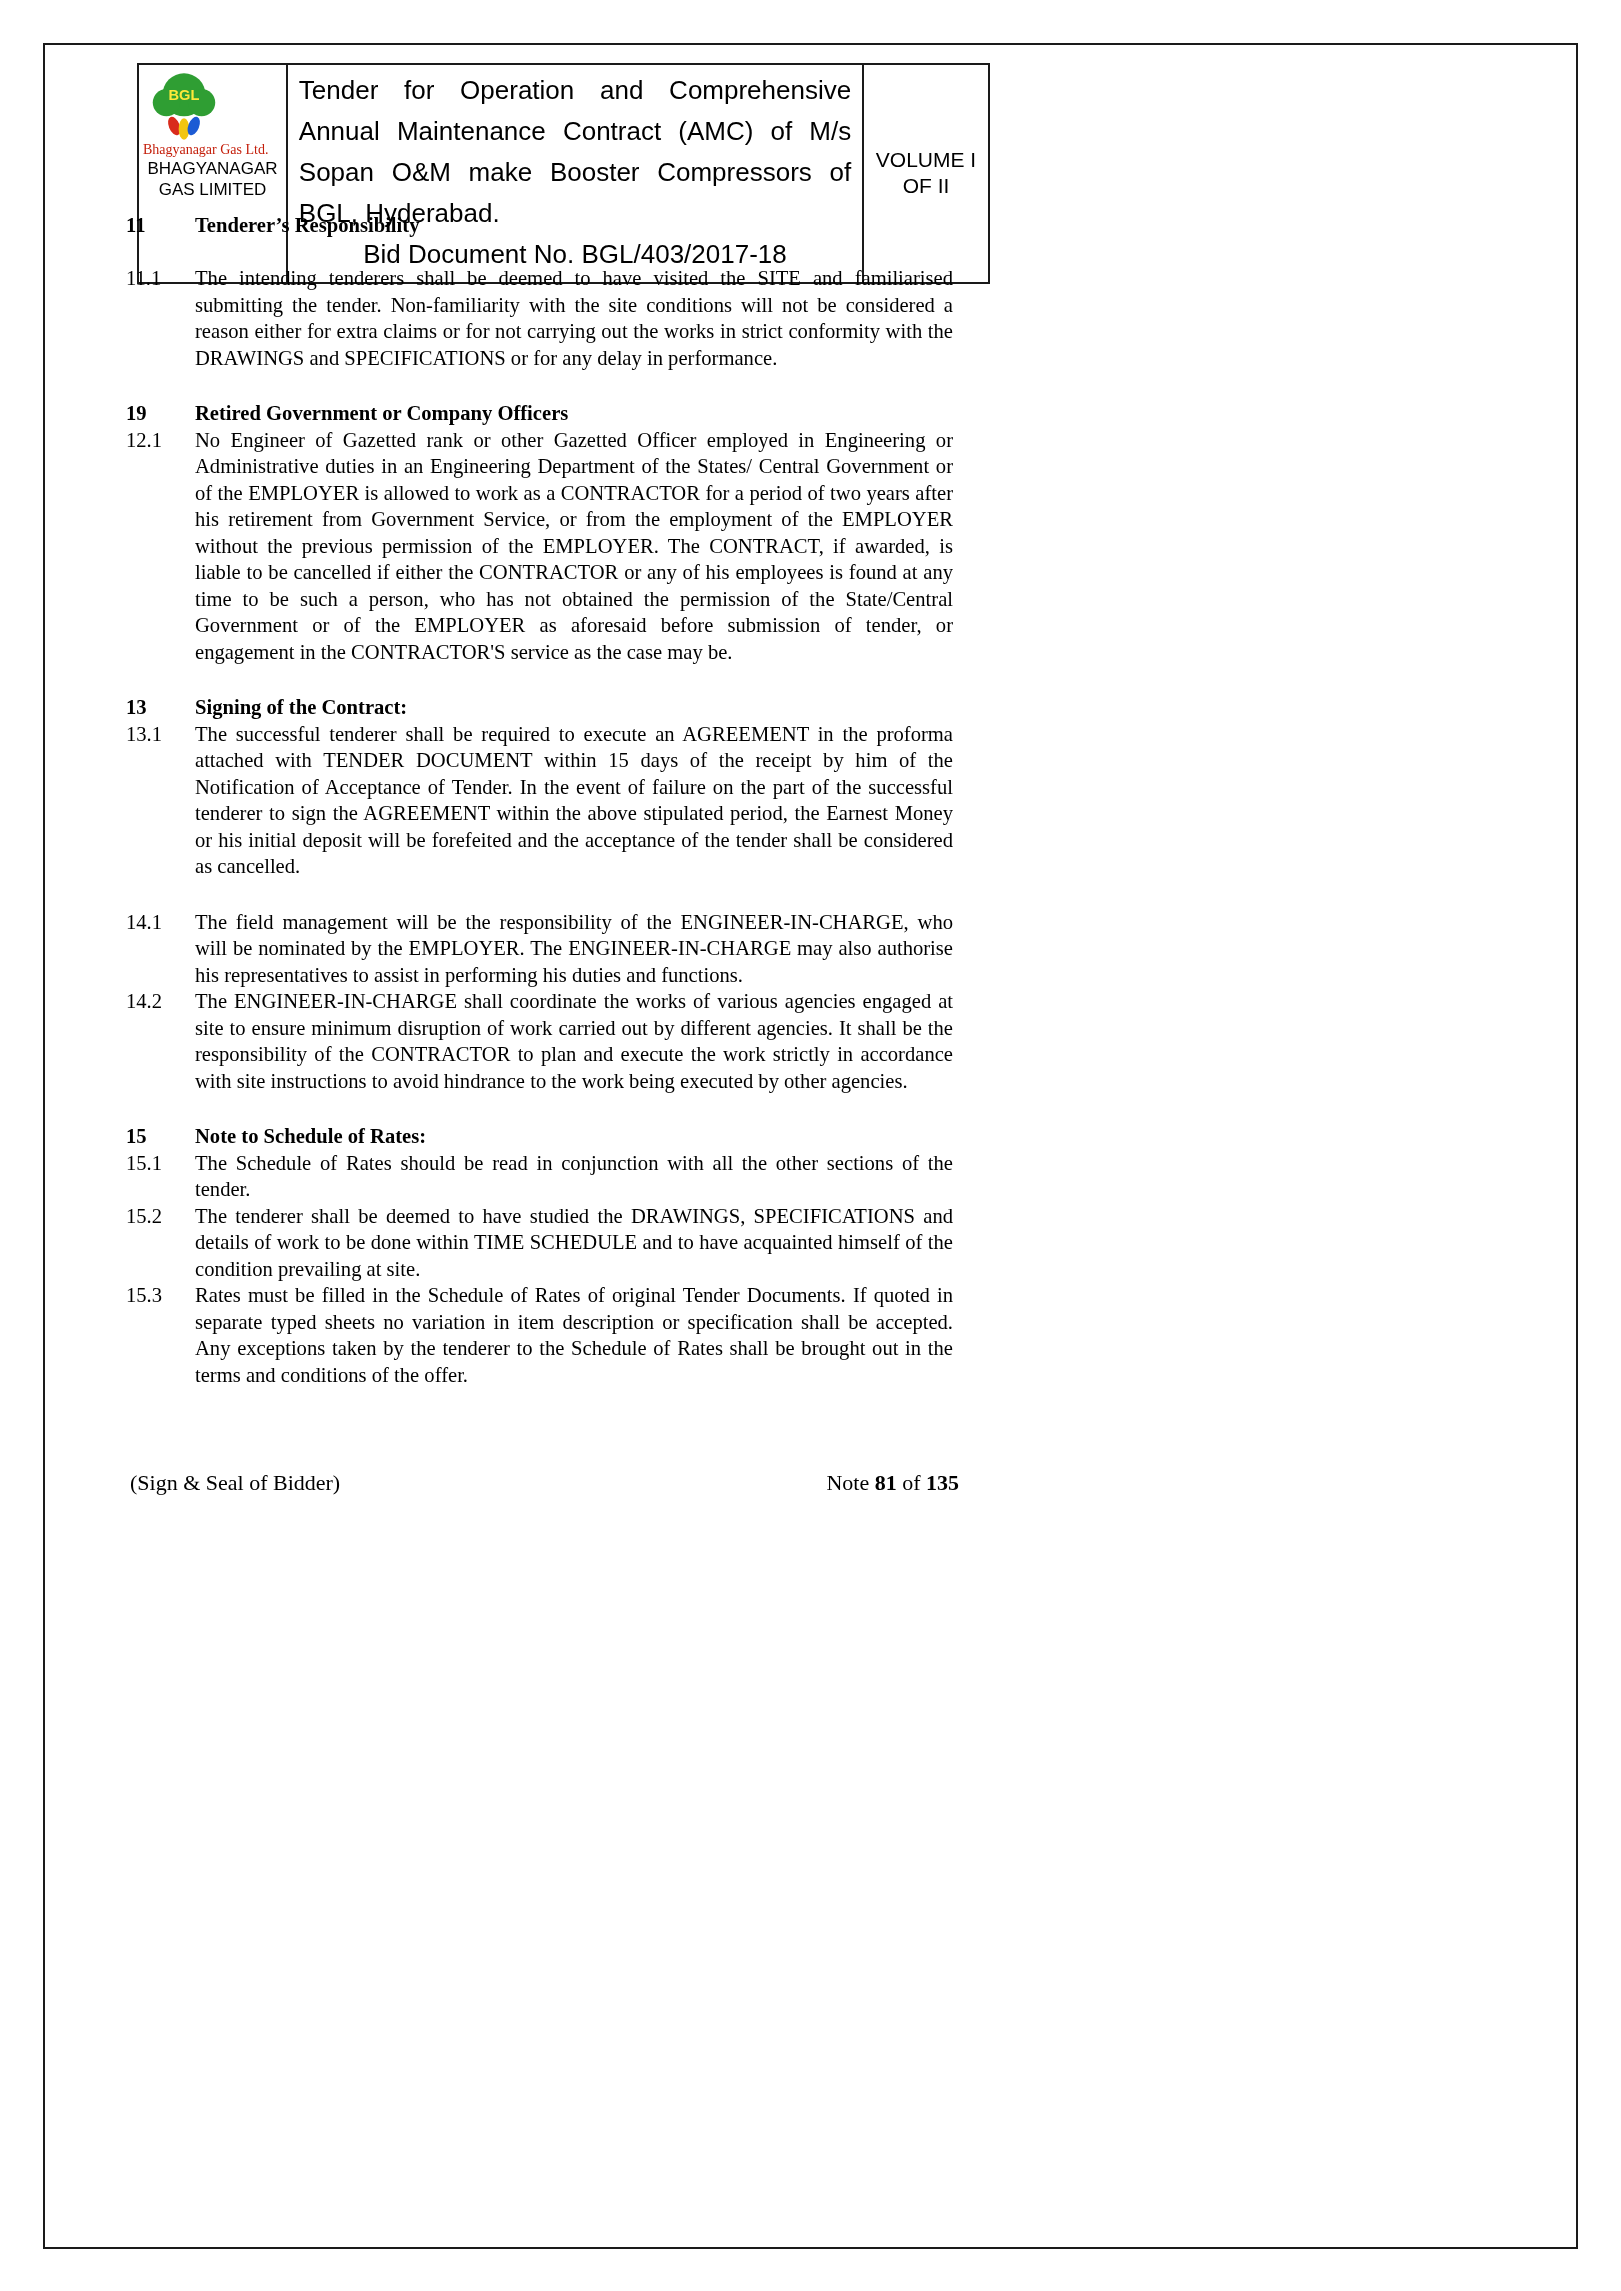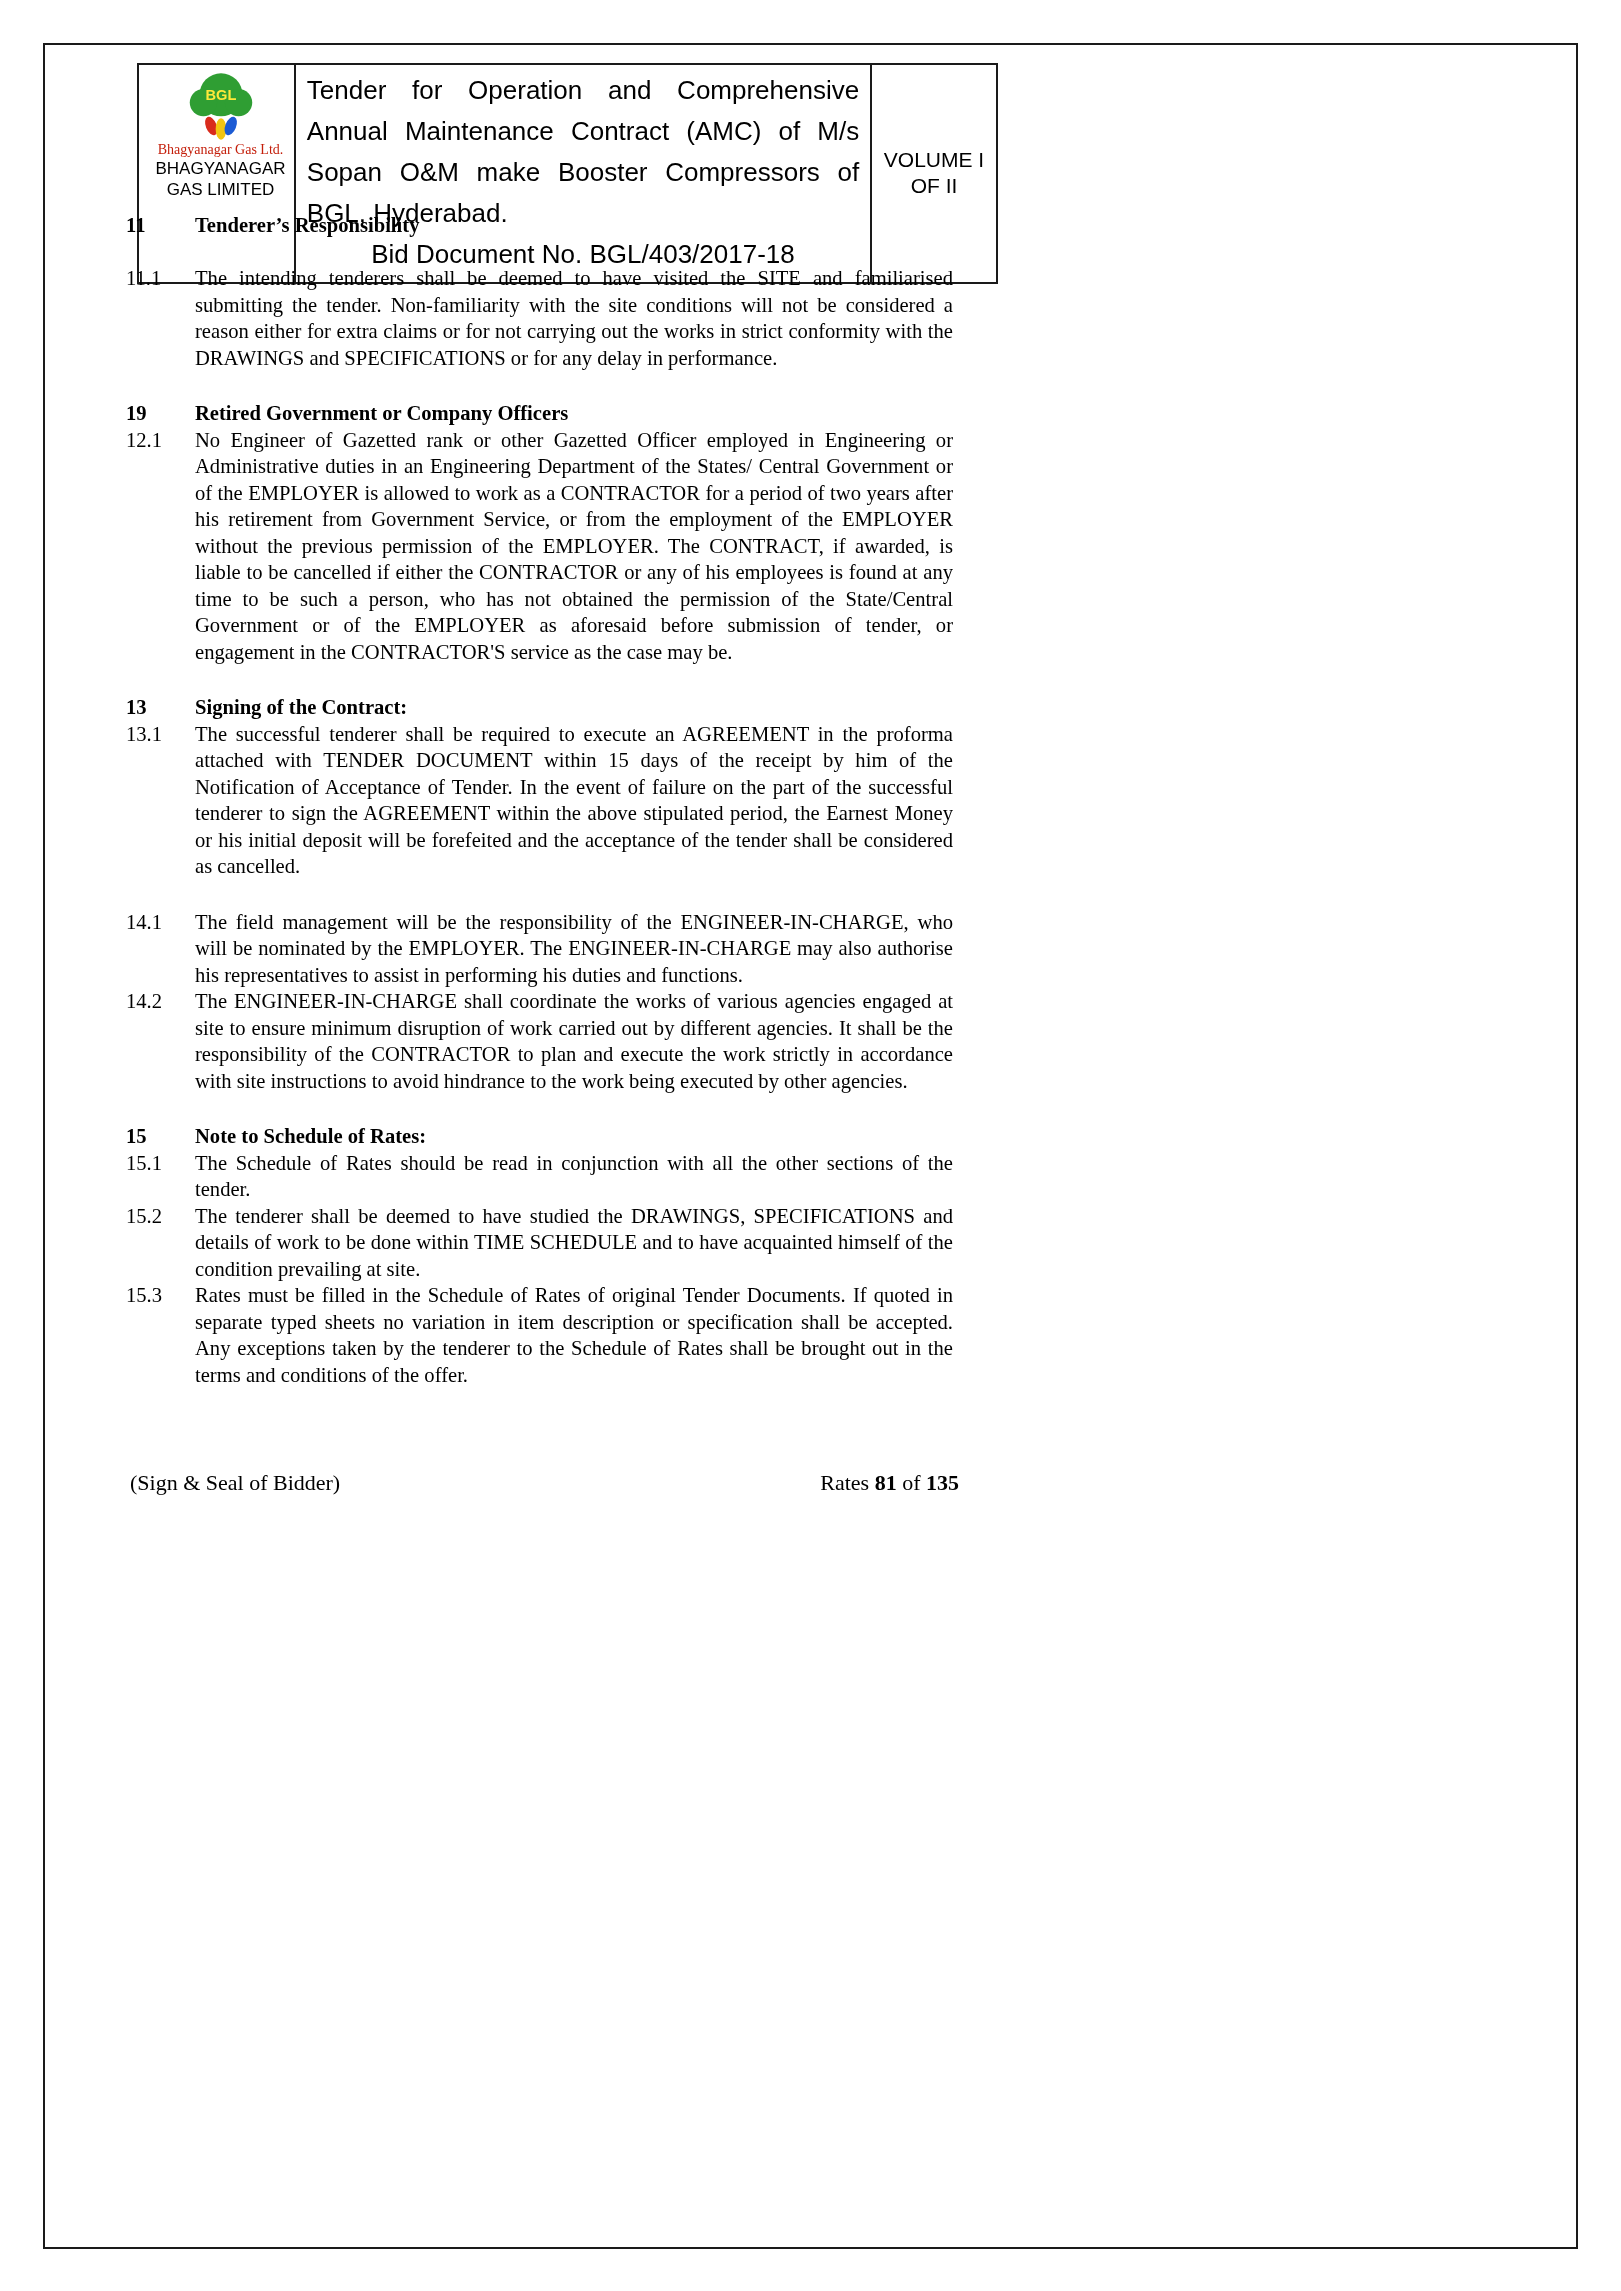--- a/index.html
+++ b/index.html
@@ -24,21 +24,21 @@
     display:flex;
     border:2px solid #1a1a1a;
     background:#ffffff;
     align-items:stretch;
   }
   .cell { border-right:2px solid #1a1a1a; }
   .cell:last-child { border-right:none; }
   .cell-logo {
     width:149px;
     padding:5.9px 3.9px 3.9px 3.9px;
-    display:flex; flex-direction:column; align-items:center;margin-left:8px;
+    display:flex; flex-direction:column; align-items:flex-start;
   }
   .logo-sub {
     font-family:"Liberation Serif", serif;
     font-size:14px; line-height:12.7px;
     color:#c41e0a;
     white-space:nowrap;
   }
   .logo-name {
     font-family:"Liberation Sans", sans-serif;
     font-size:17px; line-height:20.6px;
@@ -168,20 +168,20 @@
     <div class="row">
       <span class="num">15.3</span>
       <div class="ctext">Rates must be filled in the Schedule of Rates of original Tender Documents. If quoted in separate typed sheets no variation in item description or specification shall be accepted. Any exceptions taken by the tenderer to the Schedule of Rates shall be brought out in the terms and conditions of the offer.</div>
     </div>
 
   </div>
 
   <div class="footer">
     <span>(Sign &amp; Seal of Bidder)</span>
     <span>
-      <span>Rates</span>
+      <span>Note</span>
       <span class="bold">81</span>
       <span>of</span>
       <span class="bold">135</span>
     </span>
   </div>
 </div>
 
 
 </body></html>

